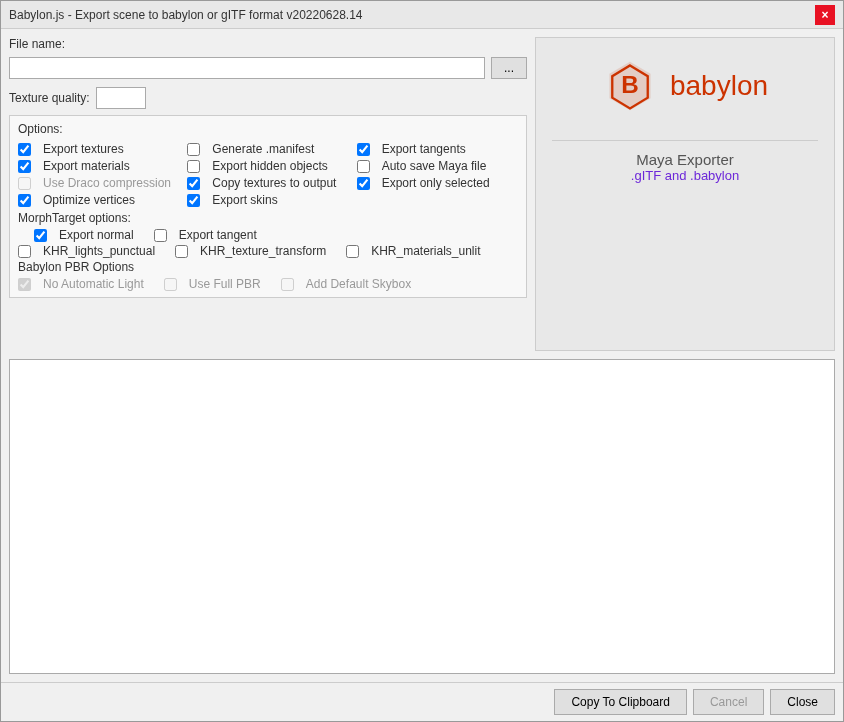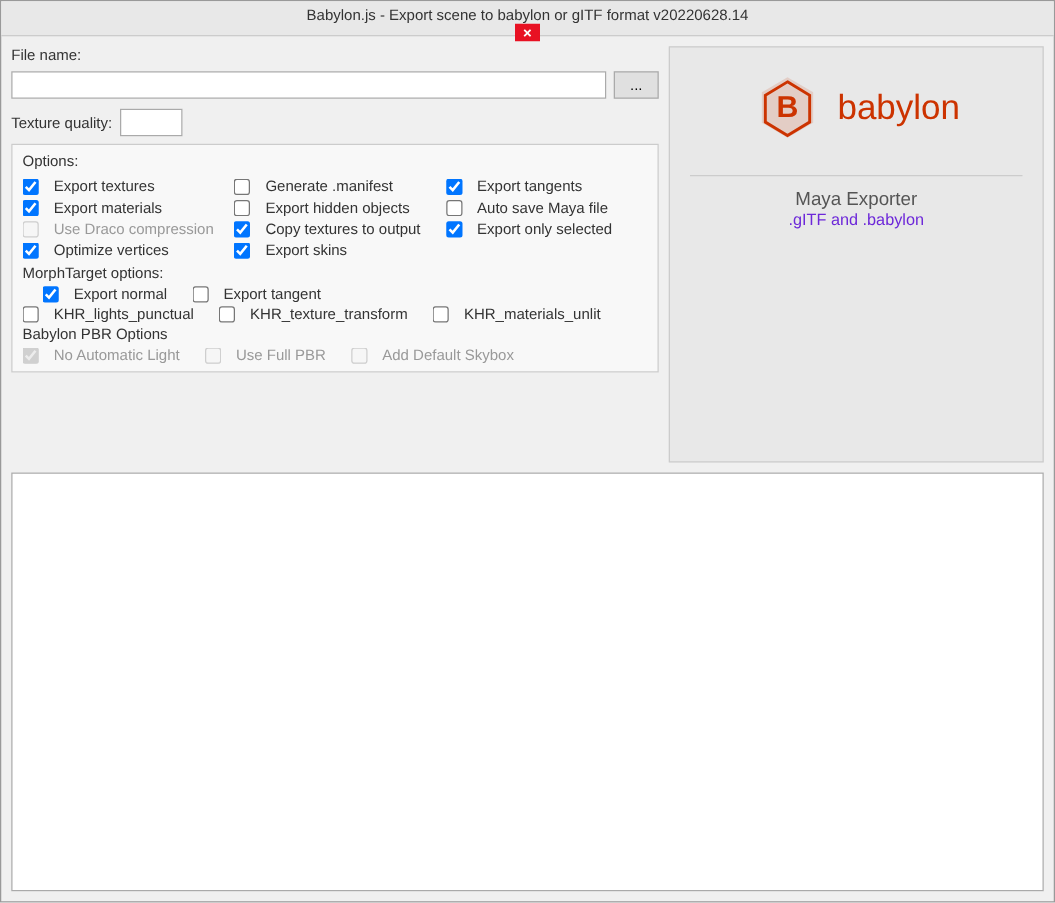--- a/index.html
+++ b/index.html
@@ -22,21 +22,20 @@
       flex-direction: column;
     }
     .title-bar {
       background: #e8e8e8;
       border-bottom: 1px solid #ccc;
       padding: 4px 8px;
       display: flex;
       align-items: center;
       justify-content: space-between;
       height: 28px;
-      flex-direction: column;
     }
     .title-bar-text {
       font-size: 12px;
       color: #333;
     }
     .close-btn {
       background: #e81123;
       color: white;
       border: none;
       width: 20px;
@@ -400,13 +399,18 @@
         </div>
       </div>
       <div class="separator-line"></div>
       <div class="maya-exporter-label">Maya Exporter</div>
       <div class="gltf-babylon-label">.gITF and .babylon</div>
     </div>
   </div>
 
   <div class="output-area"></div>
 
+  <div class="bottom-bar">
+    <button class="bottom-btn">Copy To Clipboard</button>
+    <button class="bottom-btn disabled">Cancel</button>
+    <button class="bottom-btn">Close</button>
+  </div>
 </div>
 
 </body></html>

